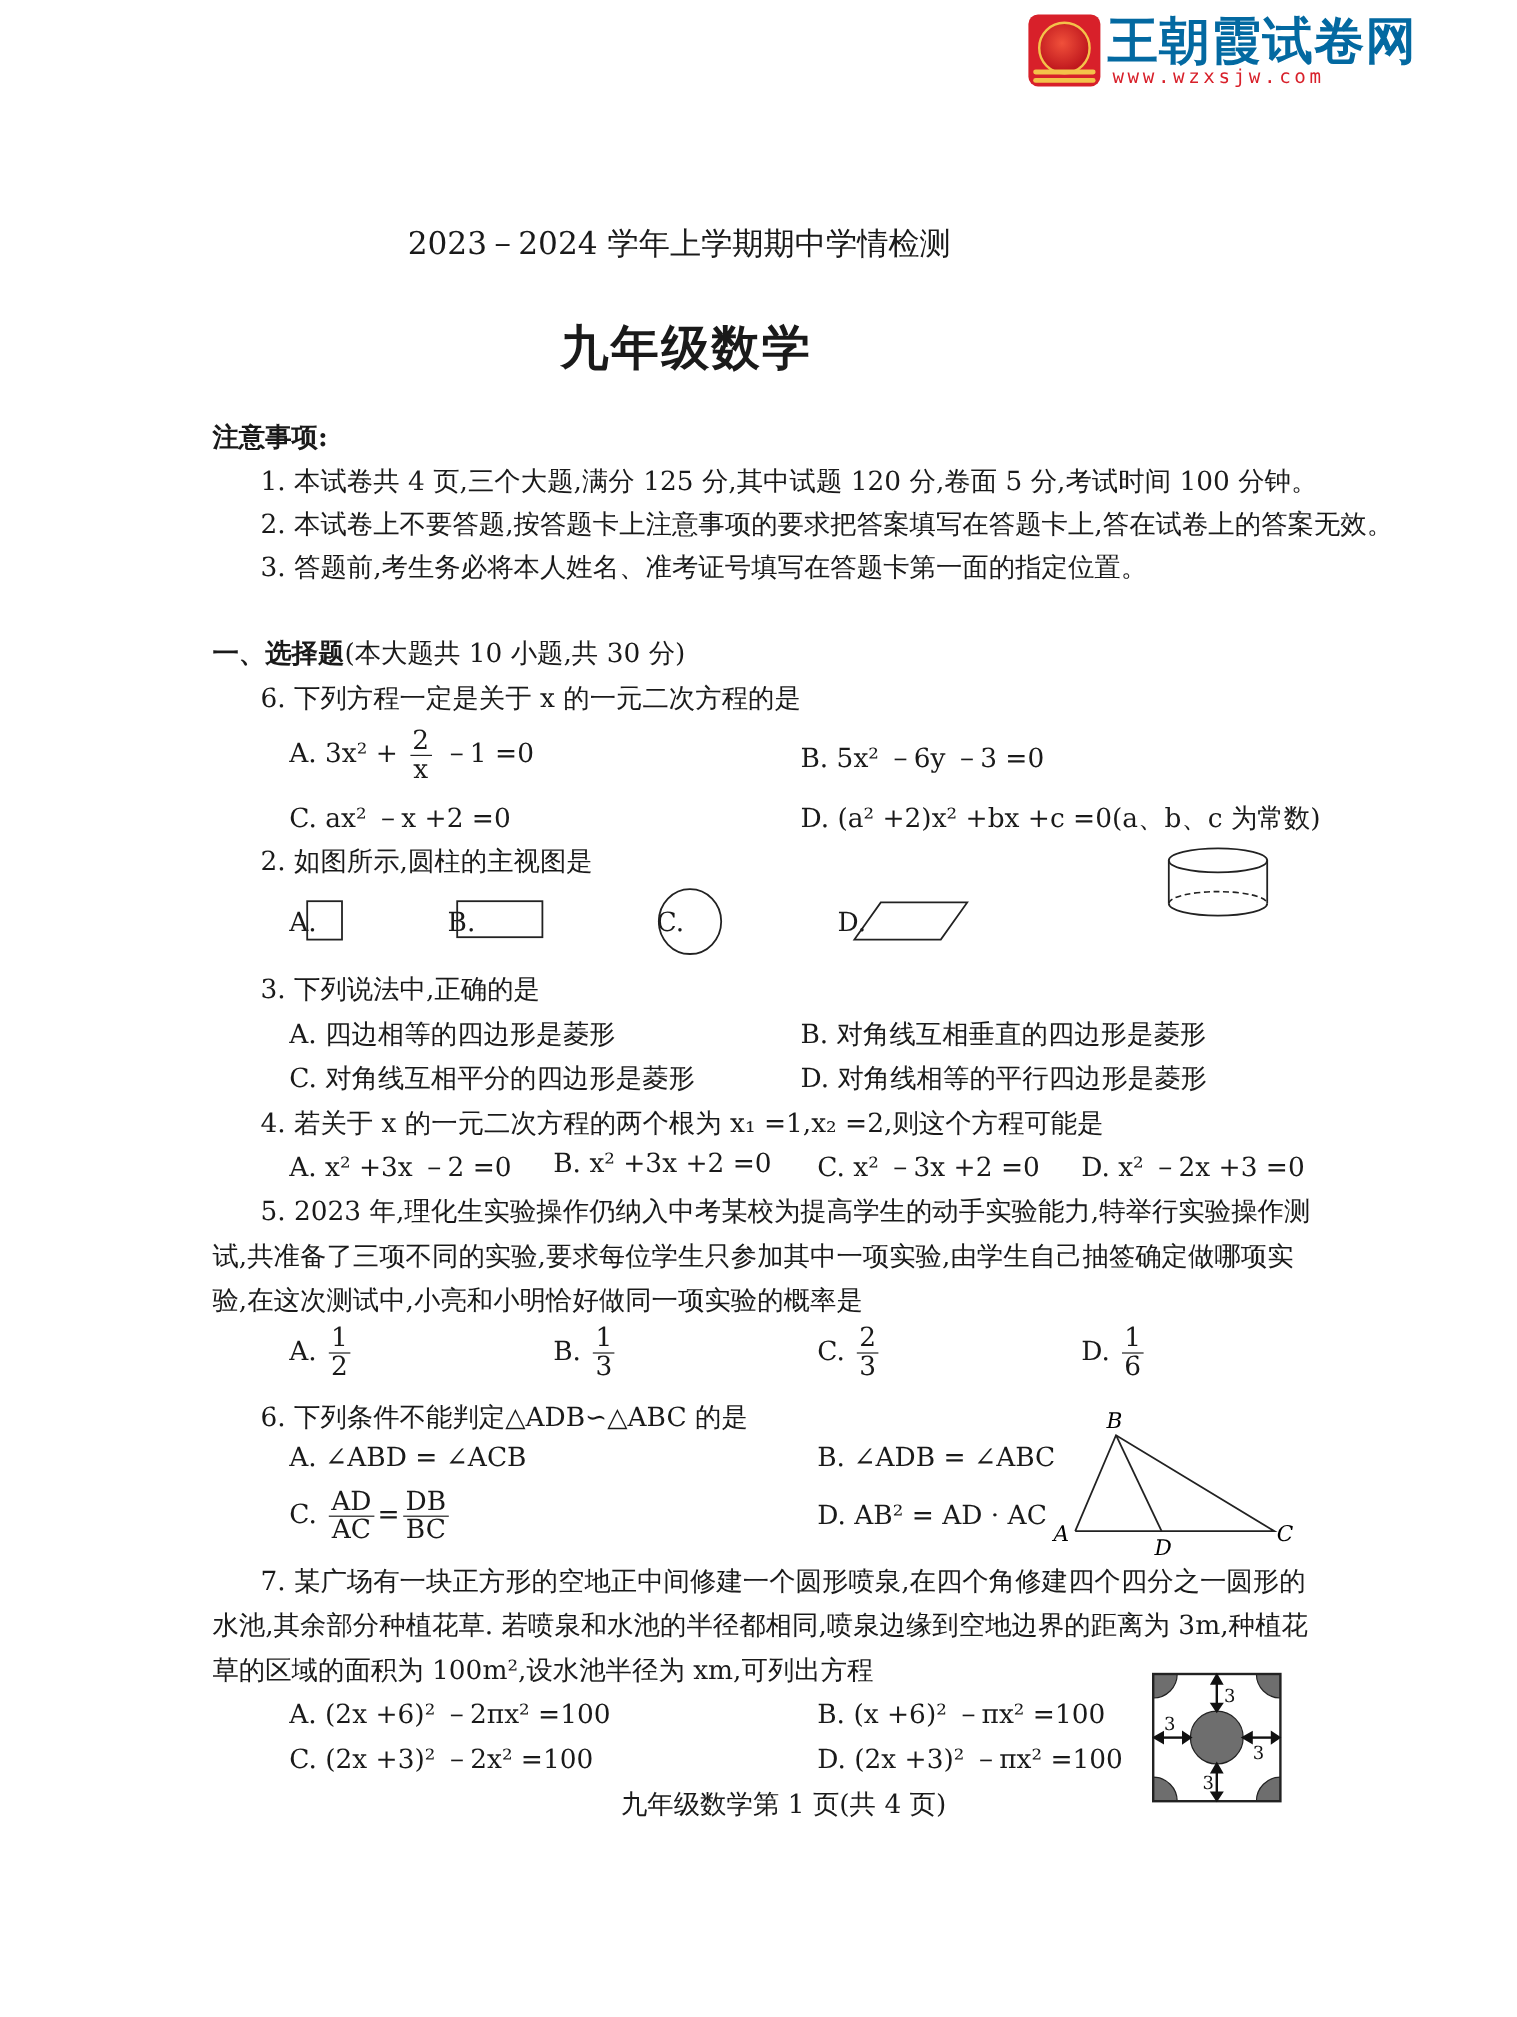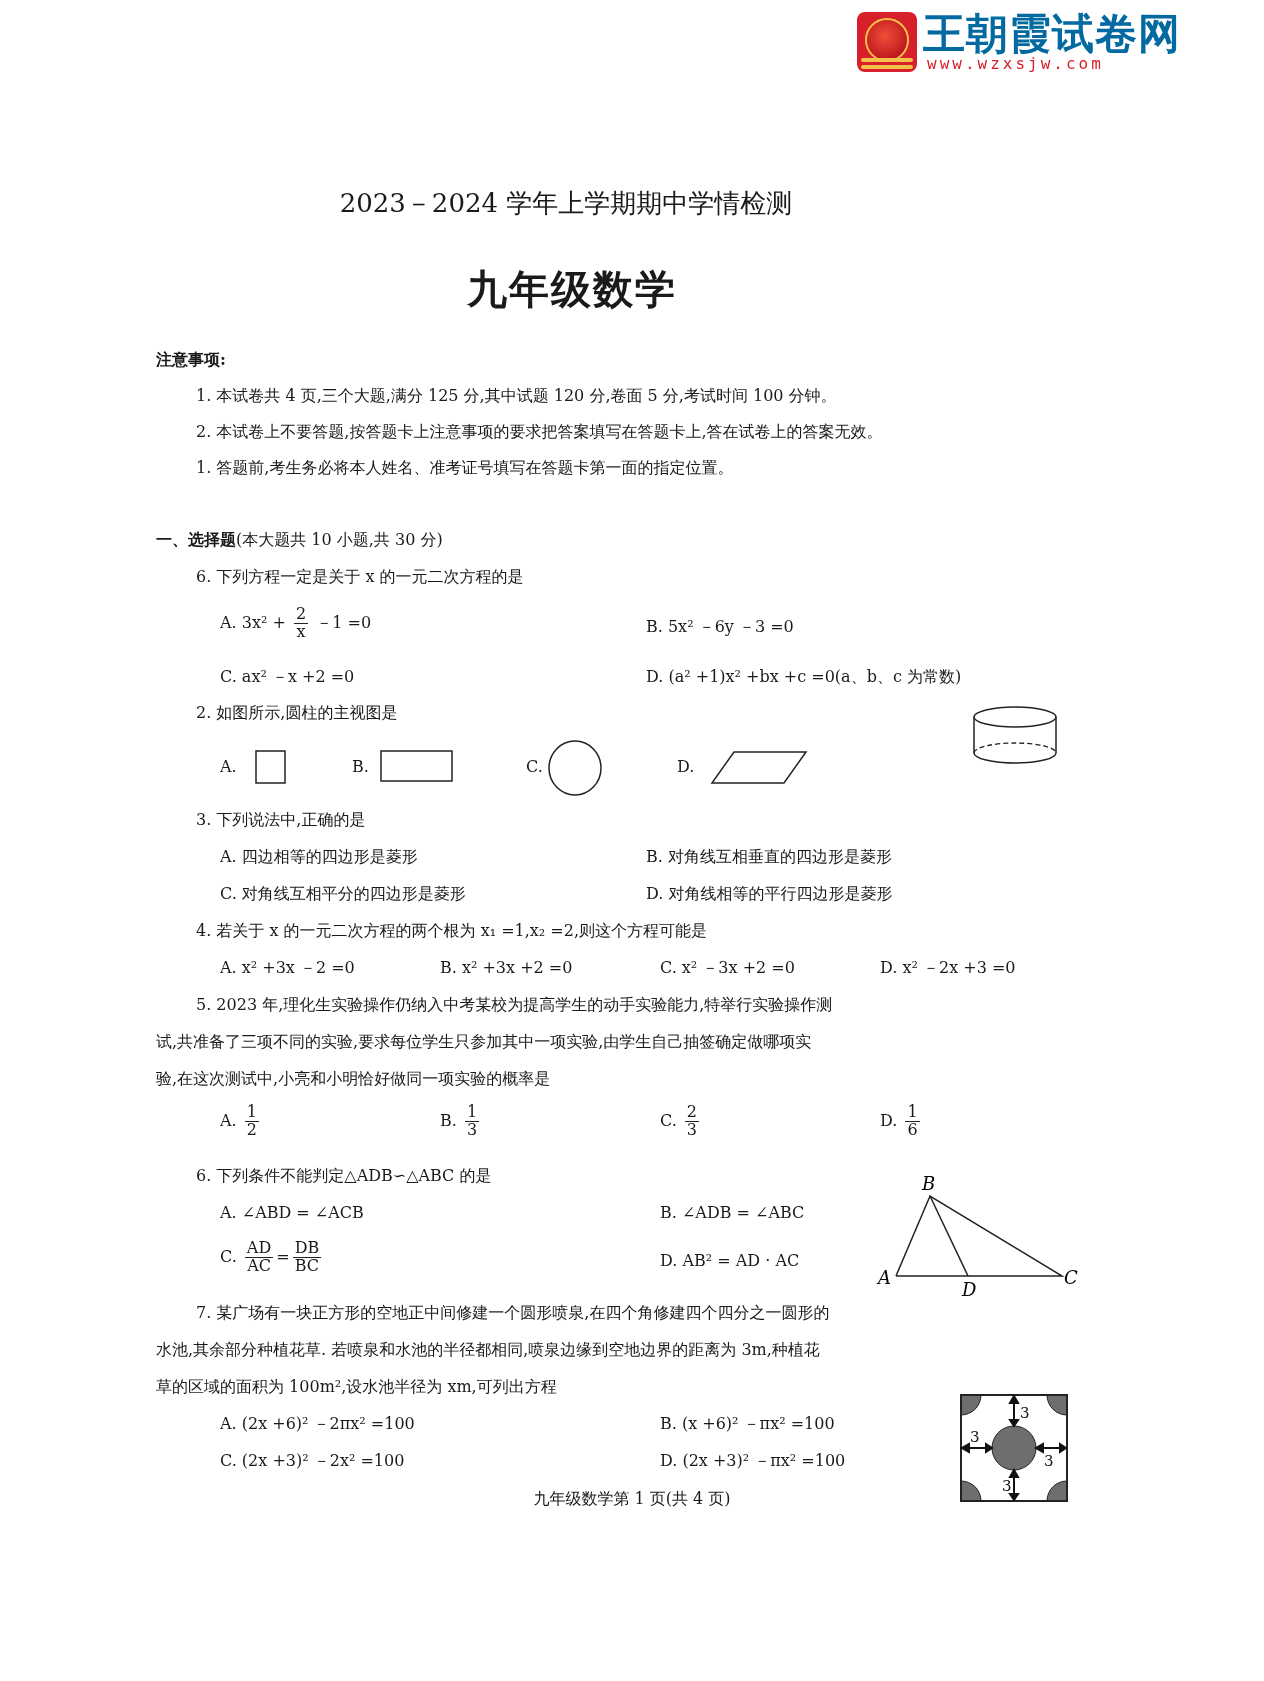--- a/index.html
+++ b/index.html
@@ -10,21 +10,21 @@
   .logo-badge{position:absolute;left:0;top:2px;width:60px;height:60px;border-radius:8px;background:#d8202a;}
   .logo-badge .disc{position:absolute;left:8px;top:6px;width:44px;height:44px;border-radius:50%;
         background:radial-gradient(circle at 45% 40%,#f0503a 0%,#c0181e 70%);border:2px solid #f4c24a;box-sizing:border-box;}
   .logo-badge .stripe{position:absolute;left:4px;height:4px;width:52px;background:#f4c24a;border-radius:2px;}
   .logo-title{position:absolute;left:66px;top:-4px;font-family:"DejaVu Sans","Liberation Sans",sans-serif;
         font-weight:bold;font-size:42px;color:#0369a1;letter-spacing:1px;white-space:nowrap;}
   .logo-url{position:absolute;left:70px;top:44px;font-family:"DejaVu Sans Mono","Liberation Mono",monospace;
         font-size:16px;color:#d8202a;letter-spacing:3px;white-space:nowrap;}
   .subtitle{left:0;width:1132px;top:186px;text-align:center;font-size:26px;}
   .title{left:0;width:1144px;top:262px;text-align:center;font-size:40px;font-weight:bold;letter-spacing:2px;}
-  .t{font-size:16px;white-space:nowrap;}
+  .t{font-size:22px;white-space:nowrap;margin-left:21px;}
   .bold{font-weight:bold;}
   .frac{display:inline-block;vertical-align:middle;text-align:center;line-height:1.05;margin:0 3px;}
   .frac .n{display:block;border-bottom:1.5px solid #222;padding:0 2px;}
   .frac .d{display:block;padding:0 2px;}
   svg{position:absolute;overflow:visible;}
 </style>
 </head>
 <body>
 
 <div class="abs logo">
@@ -36,21 +36,21 @@
   <div class="logo-title">王朝霞试卷网</div>
   <div class="logo-url">www.wzxsjw.com</div>
 </div>
 
 <div class="abs subtitle">2023－2024 学年上学期期中学情检测</div>
 <div class="abs title">九年级数学</div>
 
 <div class="abs t bold" style="left:156px;top:350px;">注意事项:</div>
 <div class="abs t" style="left:196px;top:386px;">1. 本试卷共 4 页,三个大题,满分 125 分,其中试题 120 分,卷面 5 分,考试时间 100 分钟。</div>
 <div class="abs t" style="left:196px;top:422px;">2. 本试卷上不要答题,按答题卡上注意事项的要求把答案填写在答题卡上,答在试卷上的答案无效。</div>
-<div class="abs t" style="left:196px;top:458px;">1. 答题前,考生务必将本人姓名、准考证号填写在答题卡第一面的指定位置。</div>
+<div class="abs t" style="left:196px;top:458px;">3. 答题前,考生务必将本人姓名、准考证号填写在答题卡第一面的指定位置。</div>
 
 <div class="abs t" style="left:156px;top:530px;">
   <span class="bold">一、选择题</span><span>(本大题共 10 小题,共 30 分)</span>
 </div>
 
 <div class="abs t" style="left:196px;top:567px;">6. 下列方程一定是关于 x 的一元二次方程的是</div>
 <div class="abs t" style="left:220px;top:606px;">
   <span>A.</span>
   <span>3x² +</span>
   <span class="frac"><span class="n">2</span><span class="d">x</span></span>
@@ -59,21 +59,21 @@
 <div class="abs t" style="left:646px;top:617px;">
   <span>B.</span>
   <span>5x² －6y －3 =0</span>
 </div>
 <div class="abs t" style="left:220px;top:667px;">
   <span>C.</span>
   <span>ax² －x +2 =0</span>
 </div>
 <div class="abs t" style="left:646px;top:667px;">
   <span>D.</span>
-  <span>(a² +1)x² +bx +c =0(a、b、c 为常数)</span>
+  <span>(a² +2)x² +bx +c =0(a、b、c 为常数)</span>
 </div>
 
 <div class="abs t" style="left:196px;top:703px;">2. 如图所示,圆柱的主视图是</div>
 <svg style="left:970px;top:705px;" width="90" height="60">
   <ellipse cx="45" cy="12" rx="41" ry="10" fill="none" stroke="#222" stroke-width="1.5"></ellipse>
   <line x1="4" y1="12" x2="4" y2="48" stroke="#222" stroke-width="1.5"></line>
   <line x1="86" y1="12" x2="86" y2="48" stroke="#222" stroke-width="1.5"></line>
   <path d="M4 48 A41 10 0 0 0 86 48" fill="none" stroke="#222" stroke-width="1.5"></path>
   <path d="M4 48 A41 10 0 0 1 86 48" fill="none" stroke="#222" stroke-width="1.3" stroke-dasharray="5,3"></path>
 </svg>

